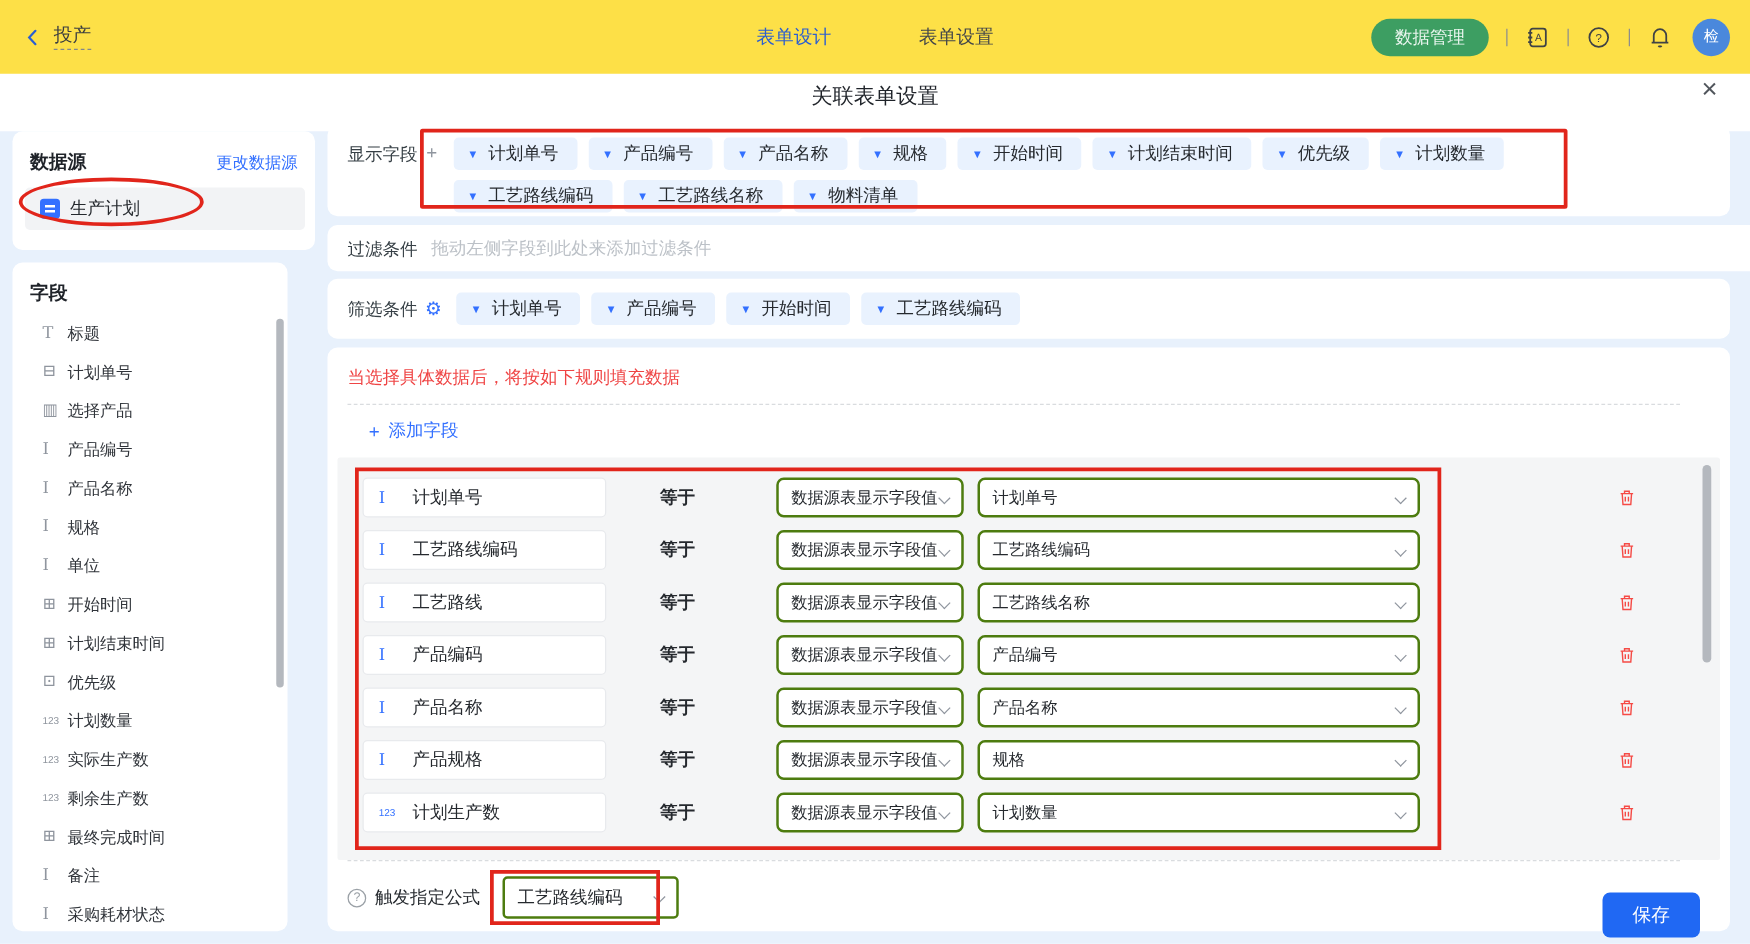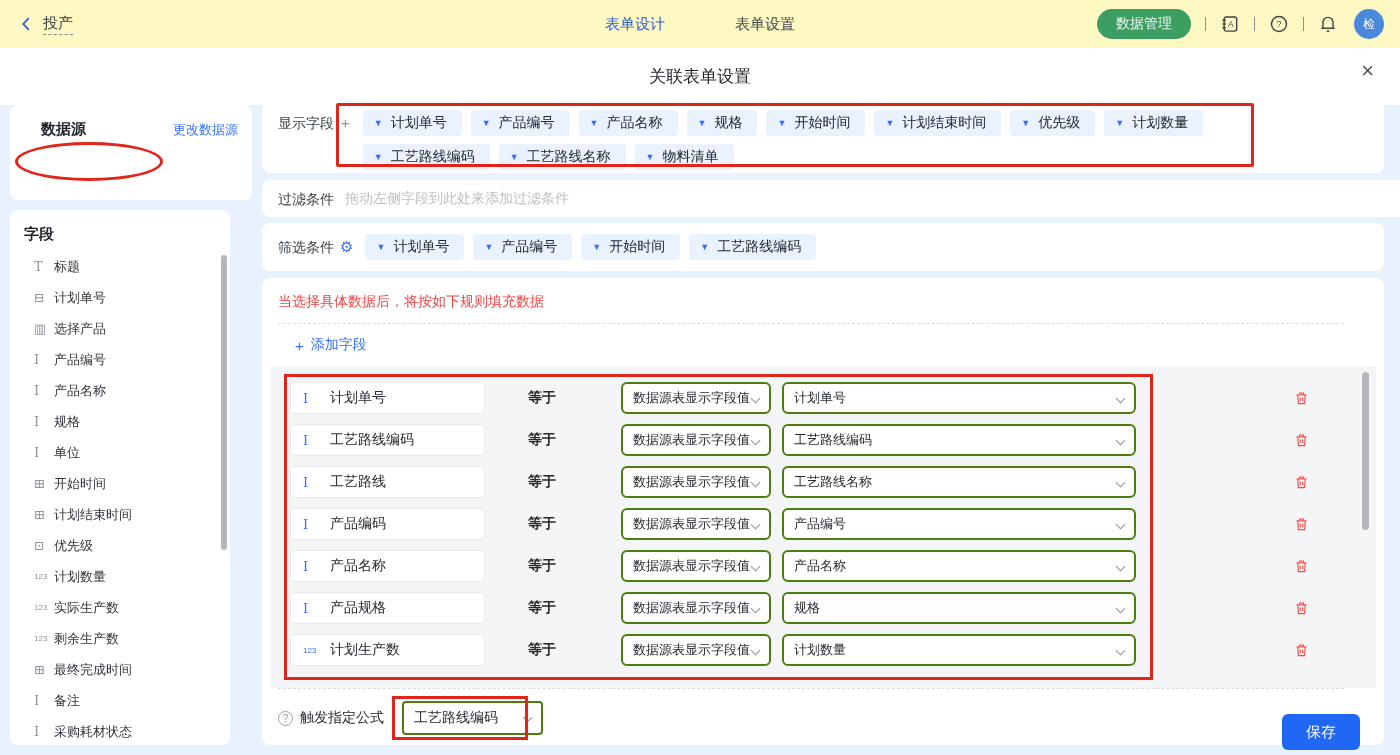--- a/index.html
+++ b/index.html
@@ -1,42 +1,42 @@
 <!DOCTYPE html>
 <html><head>
 <meta charset="utf-8">
 <style>
   * { margin:0; padding:0; box-sizing:border-box; }
   html,body { width:1400px; height:755px; }
   body { font-family:"Liberation Sans","DejaVu Sans",sans-serif; color:#25292e; }
   #app { position:relative; width:1400px; height:755px; overflow:hidden; background:#e8f1fc; }
 
   
-  .navbar { position:absolute; top:0; left:0; right:0; height:48px; background:#fef9c3; display:flex; align-items:center; z-index:5; }
+  .navbar { position:absolute; top:0; left:0; right:0; height:59px; background:#fde047; display:flex; align-items:center; z-index:5; }
   .back { display:flex; align-items:center; margin-left:18px; cursor:pointer; }
   .back-label { margin-left:9px; font-size:15px; color:#3a3d40; border-bottom:1px dashed #83878a; padding-bottom:1px; }
   .nav-tabs { position:absolute; left:0; right:0; display:flex; justify-content:center; gap:70px; font-size:15px; }
   .tab-active { color:#2b5ed1; cursor:pointer; }
   .tab { color:#44474a; cursor:pointer; }
   .nav-right { margin-left:auto; display:flex; align-items:center; margin-right:16px; z-index:2; }
   .green-pill { height:30px; padding:0 19px; border-radius:16px; background:#3d9e62; color:#eaf6ef; font-size:14px; display:flex; align-items:center; cursor:pointer; }
   .vdiv { width:1px; height:14px; background:#8d8d8d; margin:0 14px; }
   .nav-ic { display:flex; align-items:center; cursor:pointer; }
   .avatar { width:30px; height:30px; border-radius:50%; background:#4a88dc; color:#fff; font-size:12px; display:flex; align-items:center; justify-content:center; margin-left:16px; cursor:pointer; }
 
   
   .titlebar { position:absolute; top:48px; left:0; right:0; height:57px; background:#fff; display:flex; align-items:center; justify-content:center; font-size:17px; font-weight:500; color:#1f2329; z-index:4; }
   .close { position:absolute; right:26px; top:9px; font-size:22px; color:#51565c; cursor:pointer; line-height:28px; }
 
   
   .page { position:absolute; top:95px; left:0; right:0; bottom:0; background:#e8f1fc; }
   .card { position:absolute; background:#fff; border-radius:8px; }
 
   
-  #card-ds { left:10px; top:10px; width:242px; height:95px;padding-left:17px; }
+  #card-ds { left:10px; top:10px; width:242px; height:95px; }
   .ds-head { display:flex; justify-content:space-between; align-items:center; padding:15px 14px 0 14px; }
   .ds-title { font-size:15px; font-weight:700; color:#1f2329; }
   .ds-link { font-size:13px; color:#3370ff; cursor:pointer; }
   .ds-item { margin:11px 8px 0 10px; height:34px; display:flex; align-items:center; background:#f2f3f5; border-radius:4px; padding-left:12px; font-size:14px; cursor:pointer; }
   .doc-icon { position:relative; width:16px; height:16px; background:#3370ff; border-radius:3px; margin-right:8px; flex:none; }
   .doc-icon::before { content:""; position:absolute; left:4px; top:5px; width:8px; height:2px; background:#fff; box-shadow:0 4px 0 #fff; }
 
   #card-fields { left:10px; top:115px; width:220px; bottom:10px; overflow:hidden; }
   .f-title { padding:15px 14px 7px 14px; font-size:15px; font-weight:700; color:#1f2329; }
   .sfield { display:flex; align-items:center; height:31px; padding-left:24px; font-size:13px; color:#30343a; cursor:pointer; }
@@ -139,20 +139,24 @@
     <span class="close">×</span>
   </div>
 
   <div class="page">
 
     <div class="card" id="card-ds">
       <div class="ds-head">
         <span class="ds-title">数据源</span>
         <span class="ds-link">更改数据源</span>
       </div>
+      <div class="ds-item">
+        <span class="doc-icon"></span>
+        <span>生产计划</span>
+      </div>
     </div>
 
     <div class="card" id="card-fields">
       <div class="f-title">字段</div>
       <div>
 
           <div class="sfield">
             <span class="fi ic-title">T</span>
             <span>标题</span>
           </div>

